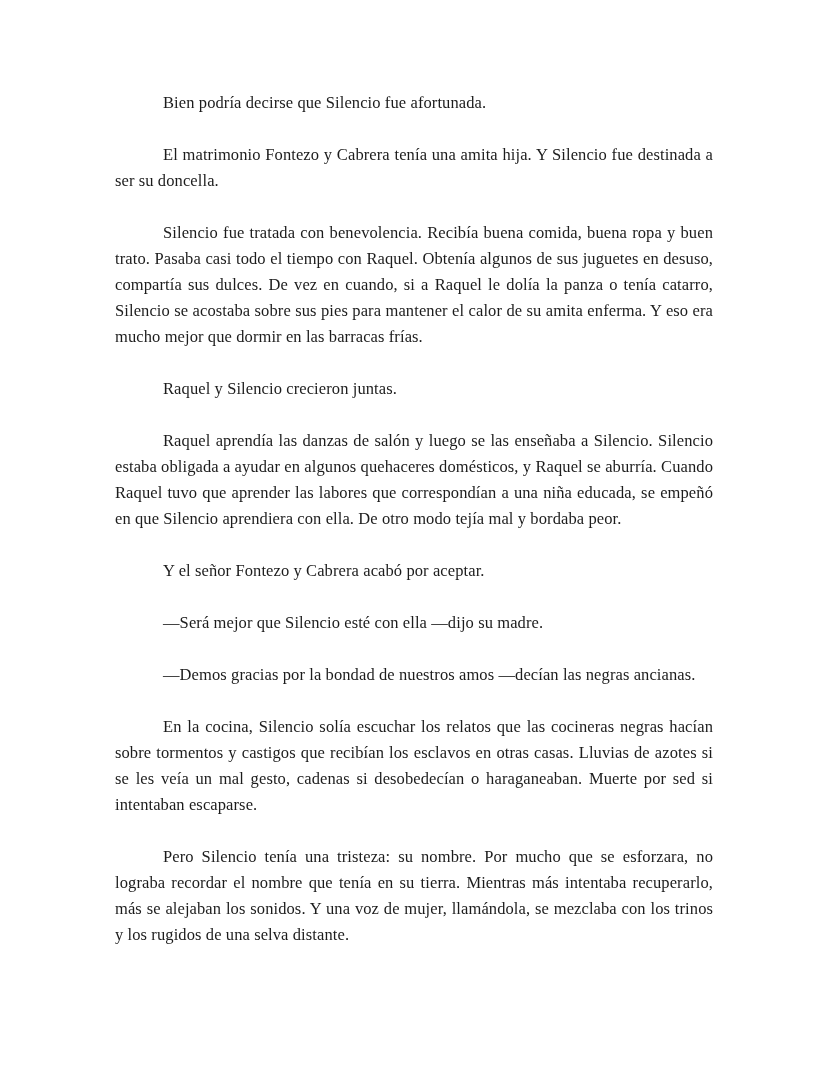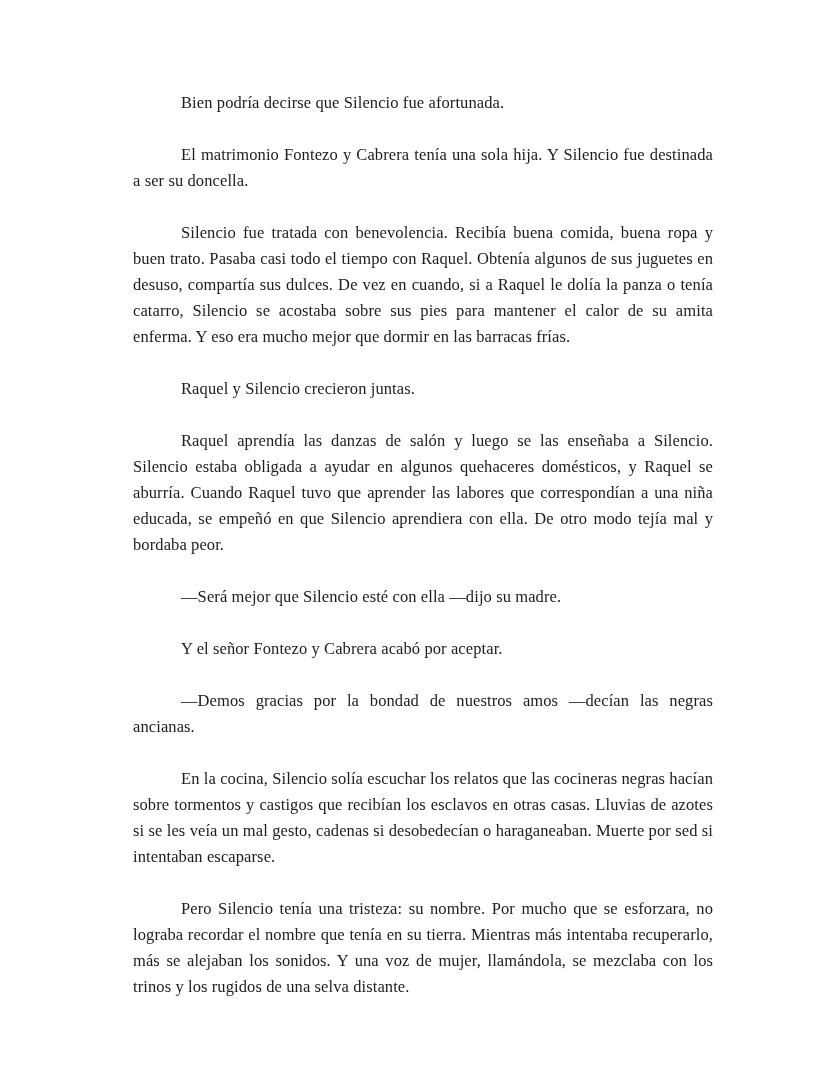--- a/index.html
+++ b/index.html
@@ -19,41 +19,41 @@
     background: #ffffff;
     overflow: hidden;
   }
   .text-block {
     position: absolute;
     left: 115px;
     top: 90px;
     width: 598px;
   }
   .para {
-    margin: 0 0 26px 18px;
+    margin: 0 0 26px 0;
     font-size: 16.5px;
     line-height: 26px;
     color: #1c1c1c;
     text-align: justify;
     text-indent: 48px;
     letter-spacing: 0.1px;
   }
   .para:last-child {
     margin-bottom: 0;
   }
 </style>
 </head>
 <body>
 
 <div class="page">
   <div class="text-block">
     <p class="para">Bien podría decirse que Silencio fue afortunada.</p>
-    <p class="para">El matrimonio Fontezo y Cabrera tenía una sola hija. Y Silencio fue destinada a ser su doncella.</p>
+    <p class="para">El matrimonio Fontezo y Cabrera tenía una amita hija. Y Silencio fue destinada a ser su doncella.</p>
     <p class="para">Silencio fue tratada con benevolencia. Recibía buena comida, buena ropa y buen trato. Pasaba casi todo el tiempo con Raquel. Obtenía algunos de sus juguetes en desuso, compartía sus dulces. De vez en cuando, si a Raquel le dolía la panza o tenía catarro, Silencio se acostaba sobre sus pies para mantener el calor de su amita enferma. Y eso era mucho mejor que dormir en las barracas frías.</p>
     <p class="para">Raquel y Silencio crecieron juntas.</p>
     <p class="para">Raquel aprendía las danzas de salón y luego se las enseñaba a Silencio. Silencio estaba obligada a ayudar en algunos quehaceres domésticos, y Raquel se aburría. Cuando Raquel tuvo que aprender las labores que correspondían a una niña educada, se empeñó en que Silencio aprendiera con ella. De otro modo tejía mal y bordaba peor.</p>
+    <p class="para">Y el señor Fontezo y Cabrera acabó por aceptar.</p>
     <p class="para">—Será mejor que Silencio esté con ella —dijo su madre.</p>
-    <p class="para">Y el señor Fontezo y Cabrera acabó por aceptar.</p>
     <p class="para">—Demos gracias por la bondad de nuestros amos —decían las negras ancianas.</p>
     <p class="para">En la cocina, Silencio solía escuchar los relatos que las cocineras negras hacían sobre tormentos y castigos que recibían los esclavos en otras casas. Lluvias de azotes si se les veía un mal gesto, cadenas si desobedecían o haraganeaban. Muerte por sed si intentaban escaparse.</p>
     <p class="para">Pero Silencio tenía una tristeza: su nombre. Por mucho que se esforzara, no lograba recordar el nombre que tenía en su tierra. Mientras más intentaba recuperarlo, más se alejaban los sonidos. Y una voz de mujer, llamándola, se mezclaba con los trinos y los rugidos de una selva distante.</p>
   </div>
 </div>
 
 </body></html>

